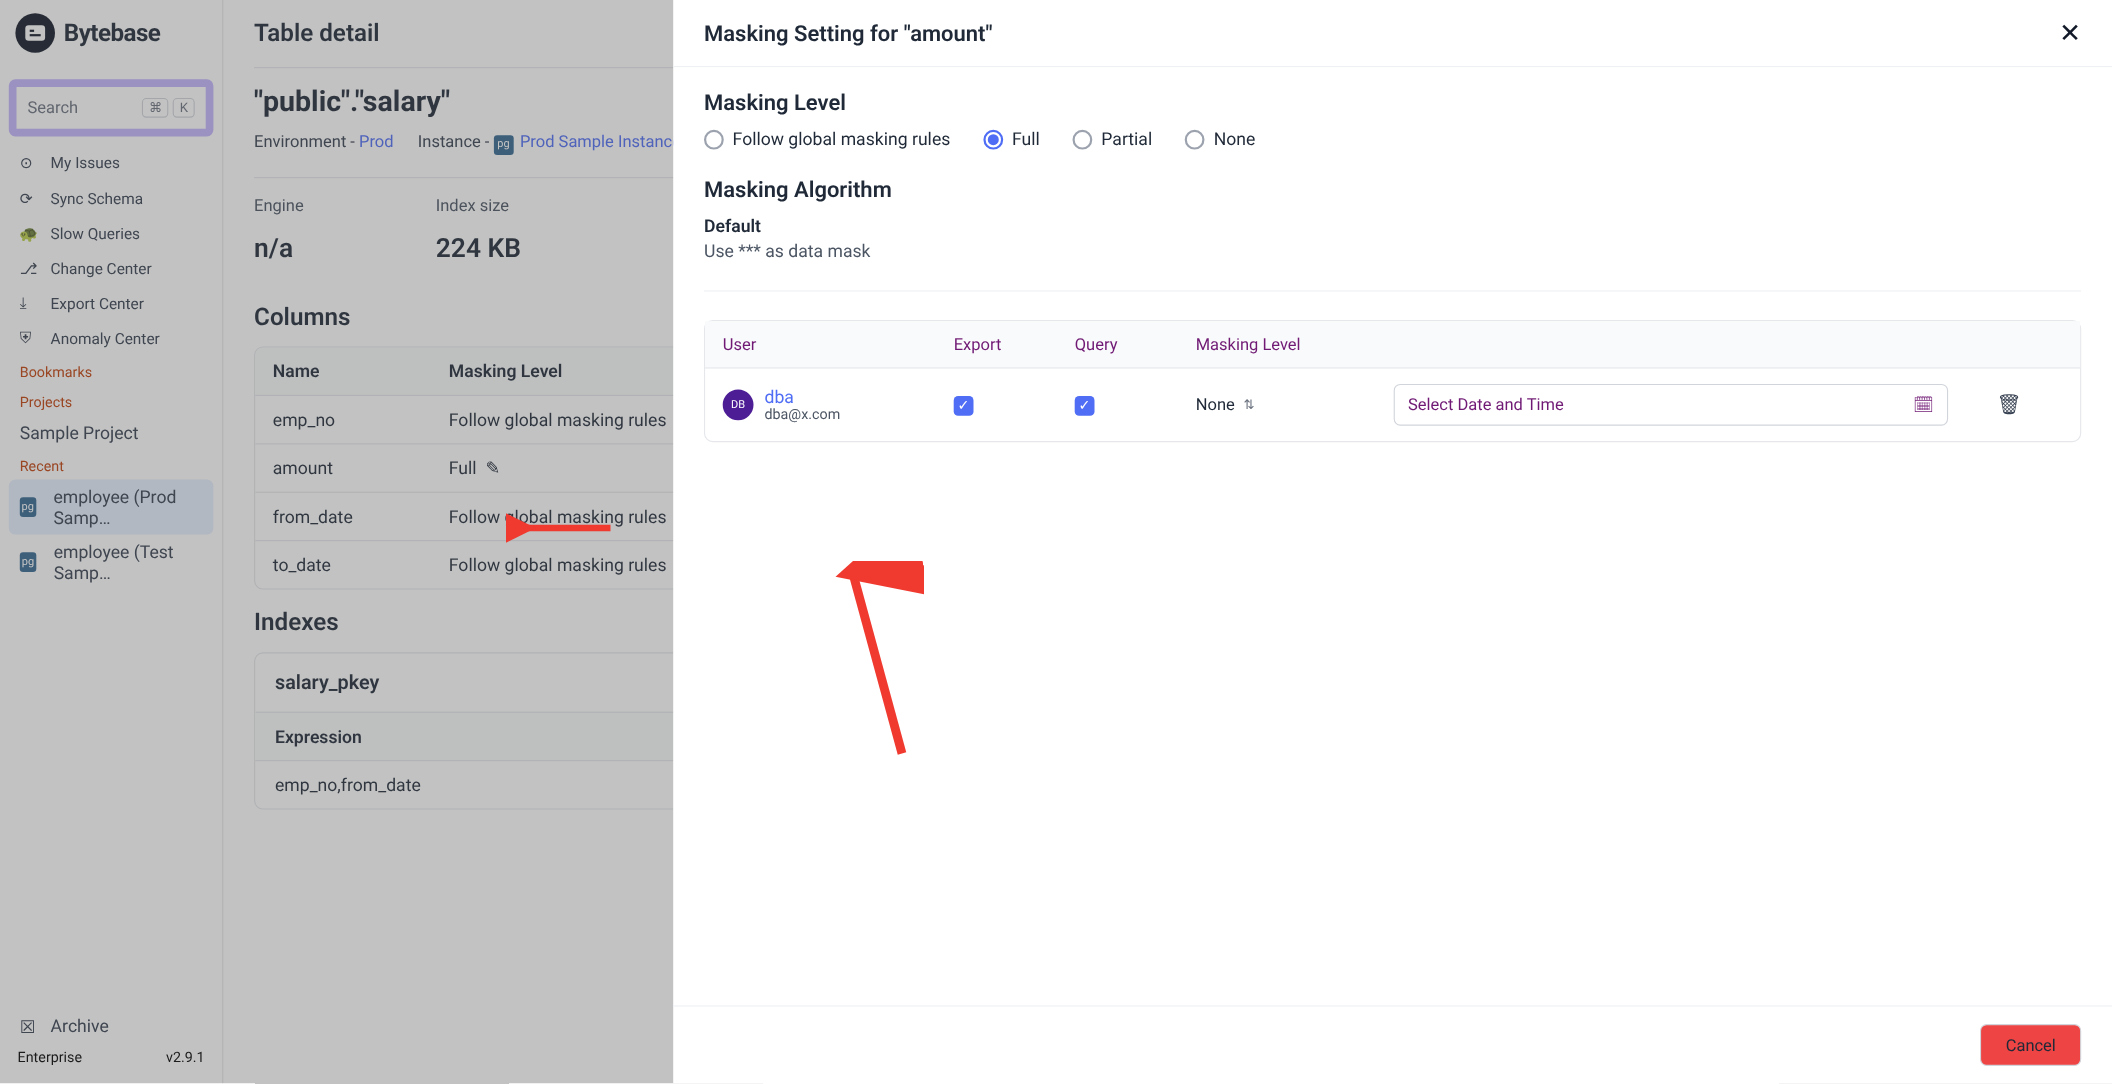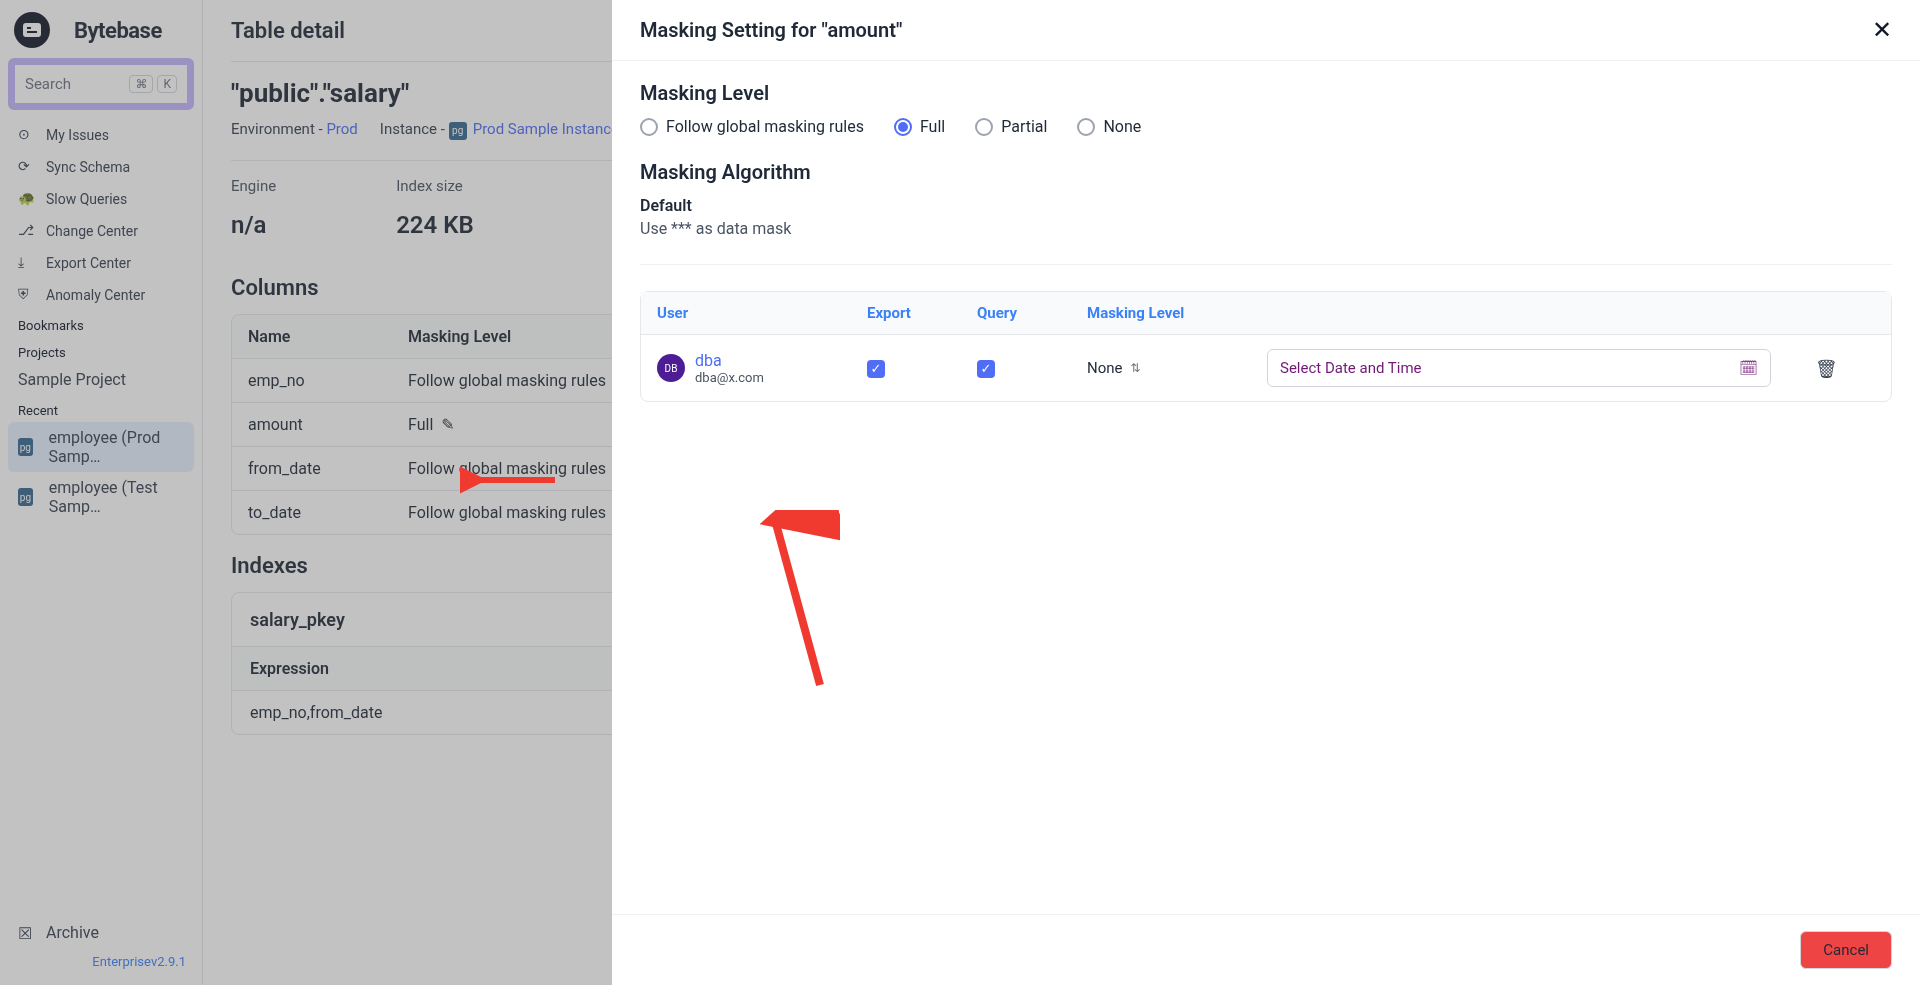--- a/index.html
+++ b/index.html
@@ -1,31 +1,31 @@
 <!DOCTYPE html>
 <html><head>
 <meta charset="utf-8">
 <style>
 *{box-sizing:border-box;margin:0;padding:0;font-family:-apple-system,BlinkMacSystemFont,"Segoe UI",Roboto,sans-serif}
 body{width:1920px;height:985px;overflow:hidden;background:#fff;color:#1f2937;position:relative}
 .app{display:flex;height:100%}
 .sidebar{width:203px;background:#fff;border-right:1px solid #e5e7eb;display:flex;flex-direction:column;padding:10px 8px}
-.logo{display:flex;align-items:center;gap:22px;padding:0 4px;margin-bottom:8px}
+.logo{display:flex;align-items:center;gap:6px;padding:0 4px;margin-bottom:22px}
 .logo-mark{width:40px;height:40px;display:flex;align-items:center;justify-content:center}
 .logo-text{font-size:22px;font-weight:700;letter-spacing:-.5px}
 .search{display:flex;align-items:center;justify-content:space-between;border:7px solid #c4b5fd;border-radius:6px;padding:10px 10px;color:#6b7280;font-size:15px;margin-bottom:10px}
 .search .kbd{display:flex;gap:4px}
 .search .kbd span{border:1px solid #d1d5db;border-radius:4px;font-size:12px;padding:1px 5px;background:#fff}
 .nav-section{display:flex;flex-direction:column;gap:2px;font-size:14px}
 .nav-item{display:flex;align-items:center;gap:10px;padding:6px 10px;border-radius:6px;color:#374151;cursor:pointer}
 .nav-item.active{background:#e6f0ff}
 .nav-item .icon{width:18px;height:18px;flex-shrink:0}
-.nav-label{color:#0f172a;font-size:13px;padding:8px 10px 4px}
+.nav-label{color:#c2410c;font-size:13px;padding:8px 10px 4px}
 .spacer{flex:1}
-.version{display:flex;justify-content:flex-end;padding:6px 8px;color:#3b82f6;font-size:13px}
+.version{display:flex;justify-content:space-between;padding:6px 8px;color:#000000;font-size:13px}
 .main{flex:1;display:flex;flex-direction:column;padding:18px 28px}
 .main h1{font-size:22px;font-weight:600;margin-bottom:18px}
 .hr{height:1px;background:#e5e7eb;margin-bottom:16px}
 .fqn{font-size:26px;font-weight:700;margin-bottom:12px}
 .meta{display:flex;gap:22px;font-size:15px;color:#374151;margin-bottom:20px}
 .meta a,.link{color:#4f6df5}
 .stats{display:flex;gap:120px;margin-bottom:18px}
 .stat .lbl{font-size:15px;color:#4b5563}
 .stat .val{font-size:24px;font-weight:600;margin-top:16px}
 .section-title{font-size:22px;font-weight:600;margin:18px 0 14px}
@@ -56,21 +56,21 @@
 .rc.sel{border-color:#4f6df5}
 .rc.sel::after{content:"";width:10px;height:10px;border-radius:50%;background:#4f6df5}
 .algo .ttl{font-weight:600;font-size:16px;margin-bottom:4px}
 .algo .desc{color:#4b5563;font-size:16px}
 .divider{height:1px;background:#eef0f3;margin:26px 0}
 .access-head{display:flex;justify-content:space-between;align-items:flex-start;margin-bottom:14px}
 .access-head .sub{color:#4b5563;font-size:15px;margin-top:4px}
 .btn-primary{background:#4f6df5;color:#fff;padding:9px 18px;border-radius:6px;font-size:15px;cursor:pointer}
 .user-table{border:1px solid #e5e7eb;border-radius:8px}
 .ut-head,.ut-row{display:grid;grid-template-columns:210px 110px 110px 180px 1fr 60px;align-items:center}
-.ut-head{background:#f9fafb;padding:12px 16px;font-weight:700;color:#3b82f6;font-size:15px;border-bottom:1px solid #e5e7eb}
+.ut-head{background:#f9fafb;padding:12px 16px;font-weight:400;color:#701a75;font-size:15px;border-bottom:1px solid #e5e7eb}
 .ut-row{padding:14px 16px}
 .avatar{width:28px;height:28px;border-radius:50%;background:#4c1d95;color:#fff;font-size:10px;display:inline-flex;align-items:center;justify-content:center;margin-right:10px}
 .user-cell{display:flex;align-items:center}
 .user-info{display:flex;flex-direction:column}
 .user-info .email{color:#4b5563;font-size:13px}
 .cb{width:18px;height:18px;border-radius:4px;background:#4f6df5;color:#fff;display:inline-flex;align-items:center;justify-content:center;font-size:13px}
 .select{display:inline-flex;align-items:center;gap:8px;font-size:15px}
 .select .caret{font-size:12px;color:#6b7280}
 .date-input{border:1px solid #d1d5db;border-radius:6px;padding:9px 12px;width:92%;color:#701a75;display:flex;justify-content:space-between;align-items:center;font-size:15px}
 .trash{color:#374151;font-size:18px}

